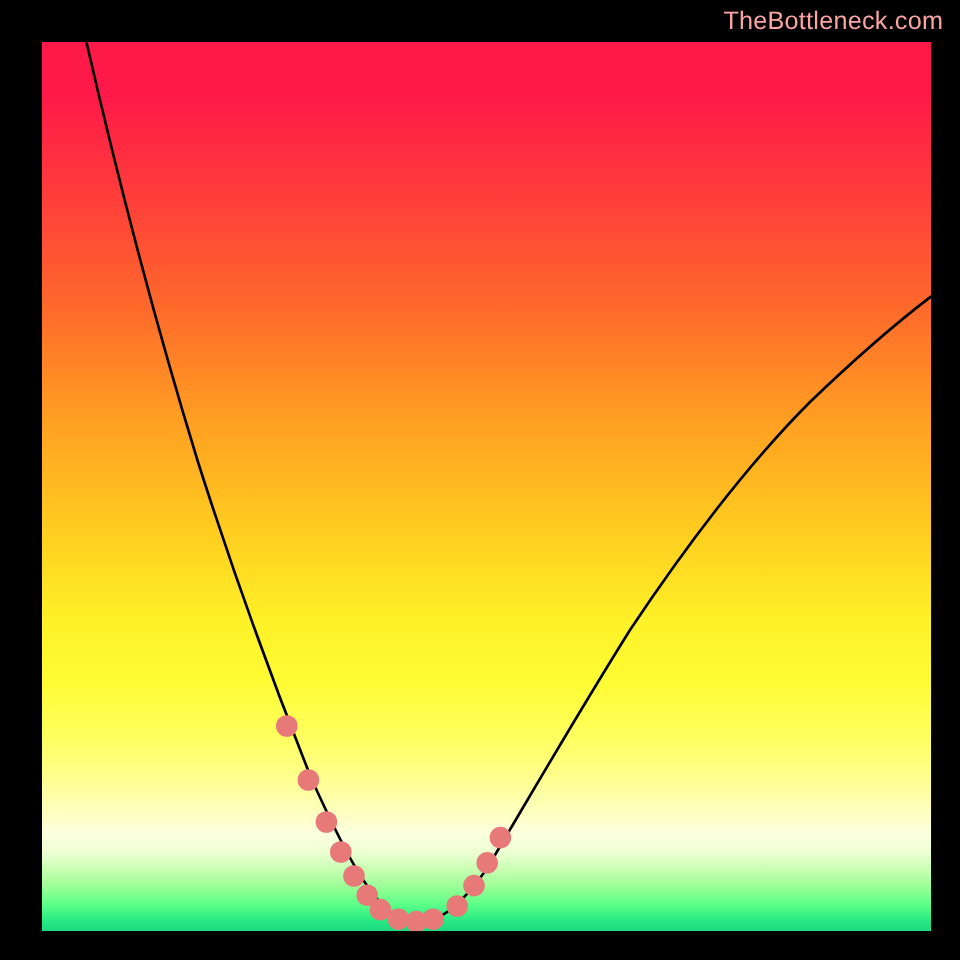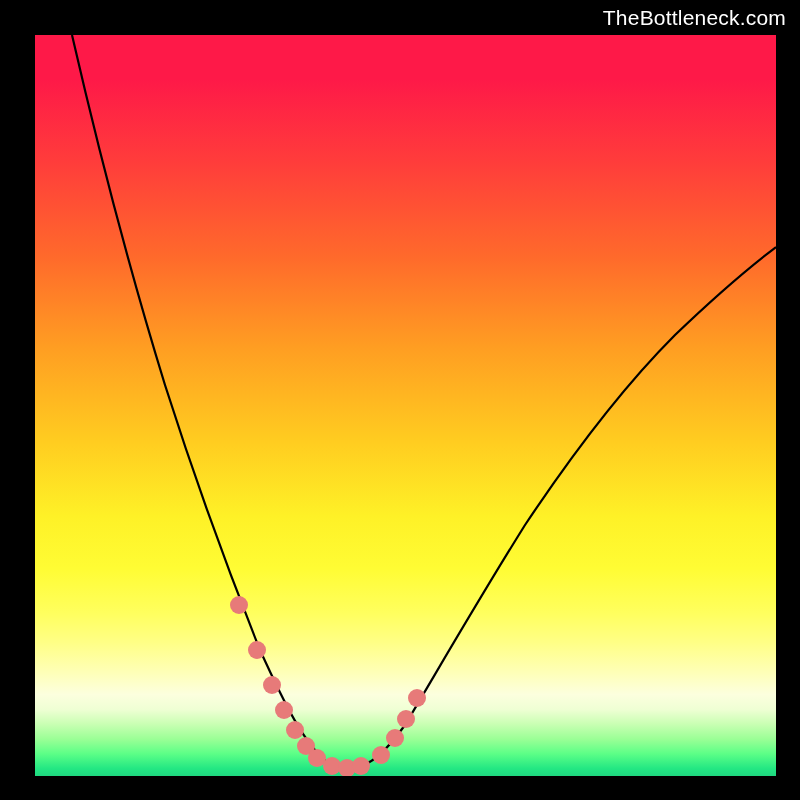--- a/index.html
+++ b/index.html
@@ -14,21 +14,21 @@
   .frame {
     position: relative;
     width: 800px;
     height: 800px;
     background: #000;
   }
   .watermark {
     position: absolute;
     top: 6px;
     right: 14px;
-    color: #ffffff;
+    color: #fca5a5;
     font-size: 21px;
     font-weight: 400;
     letter-spacing: 0.2px;
     z-index: 3;
   }
   .plot-area {
     position: absolute;
     left: 35px;
     top: 35px;
     width: 741px;

